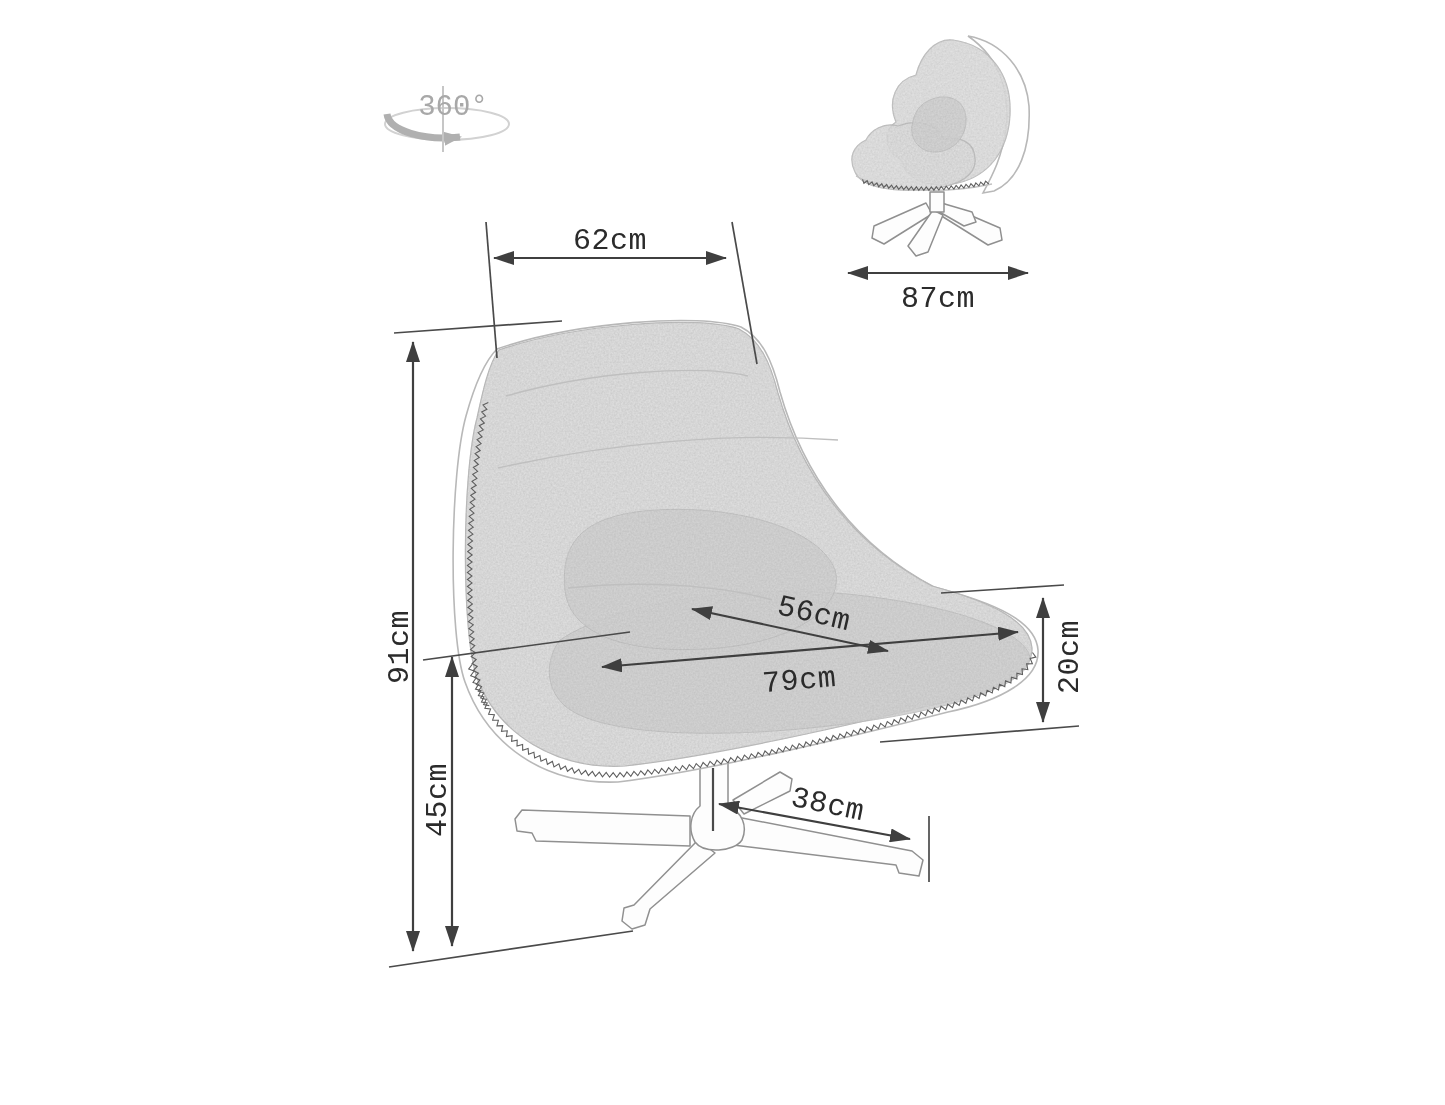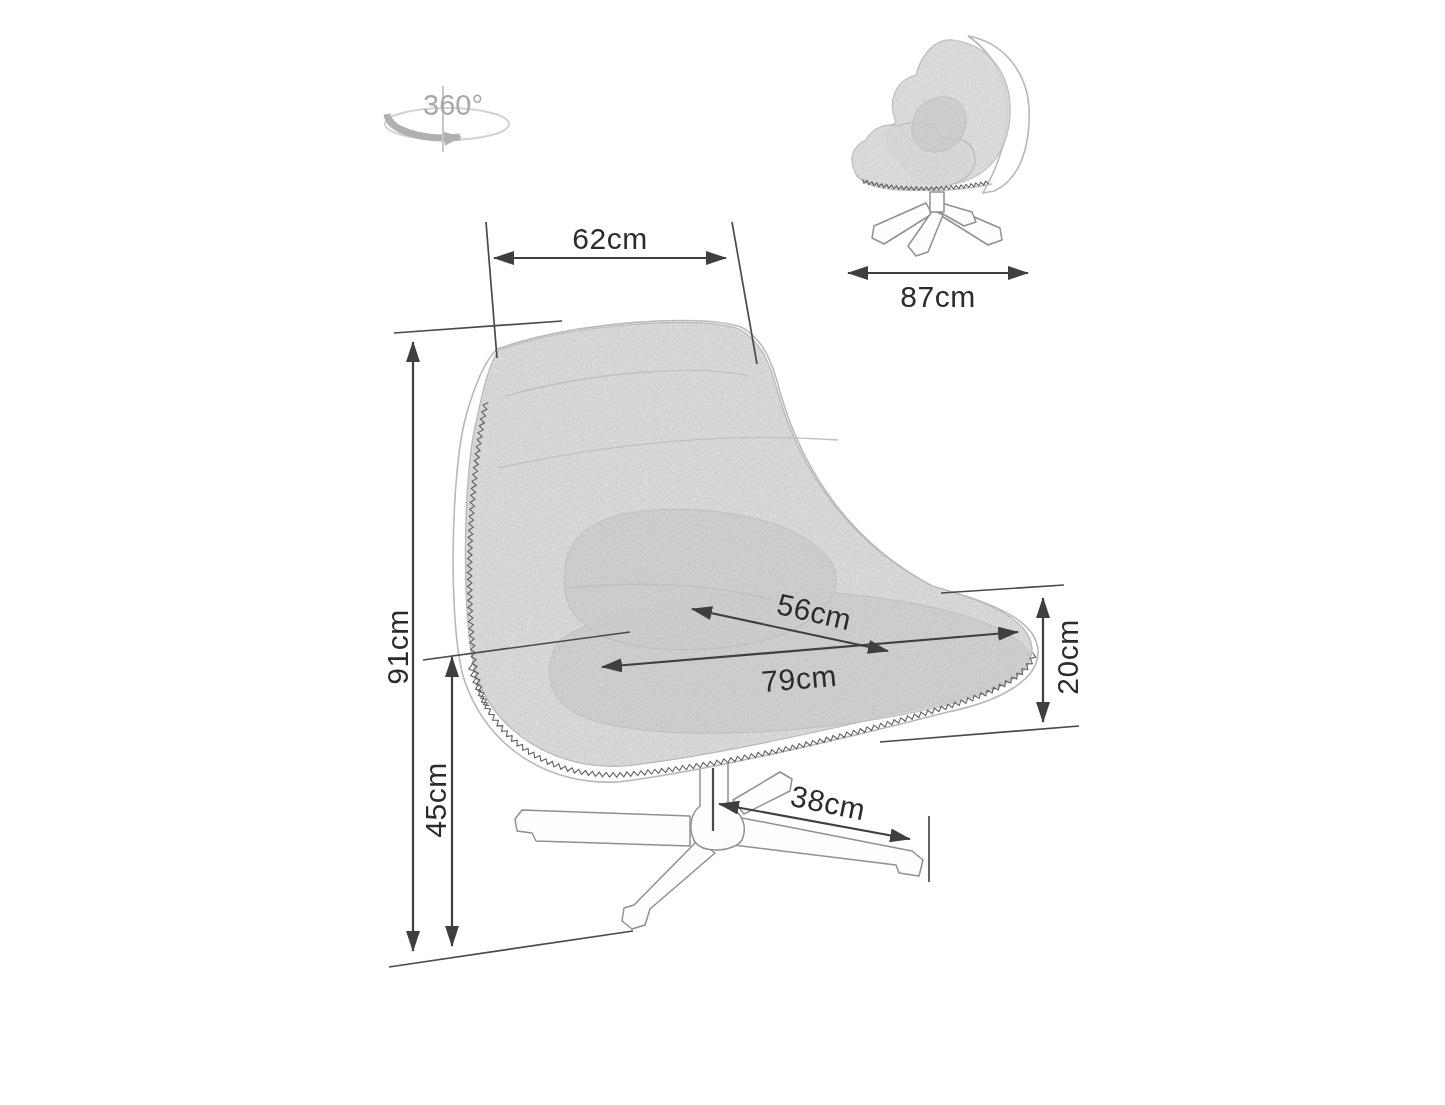--- a/index.html
+++ b/index.html
@@ -1,20 +1,20 @@
 <!DOCTYPE html>
 <html><head>
 <meta charset="utf-8">
 <style>
   html,body{margin:0;padding:0;background:#ffffff;}
   .canvas{
     position:relative;
     width:1313px;height:1105px;
     background:#ffffff;
-    font-family:Liberation Sans, sans-serif;
+    font-family:Liberation Mono, monospace;
     overflow:hidden;
   }
   svg{display:block;}
   
   .outline{fill:#ffffff;stroke:#b8b8b8;stroke-width:1.6;}
   .outline-thin{fill:none;stroke:#c2c2c2;stroke-width:1.3;}
   .fabric{fill:#e3e3e3;stroke:#bdbdbd;stroke-width:1.2;}
   .fabric-dark{fill:#d6d6d6;stroke:#c0c0c0;stroke-width:1;opacity:.85;}
   .seam{fill:none;stroke:#bfbfbf;stroke-width:1.4;}
   .leg{fill:#fdfdfd;stroke:#909090;stroke-width:1.5;stroke-linejoin:round;}

